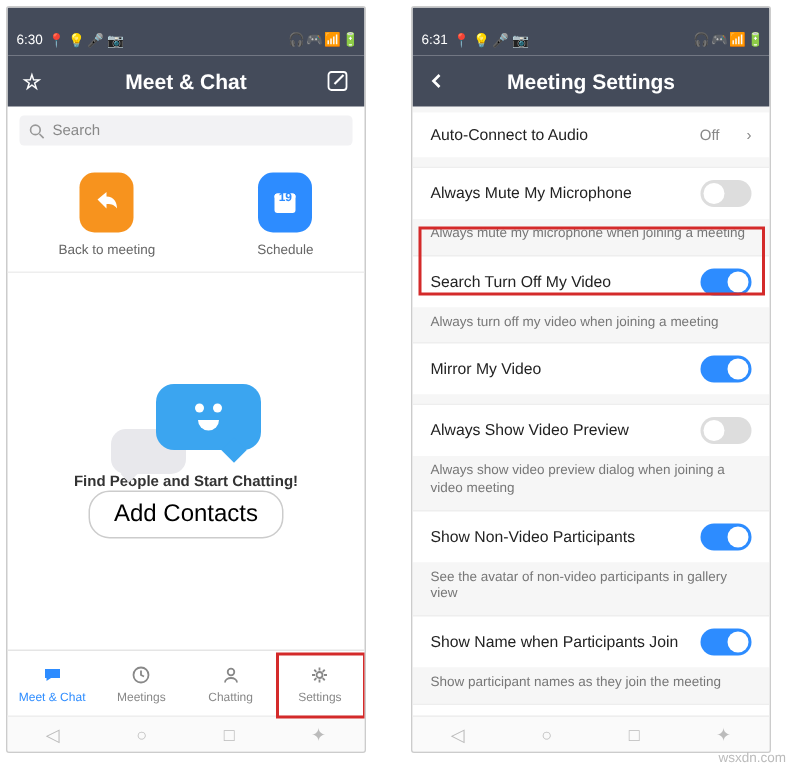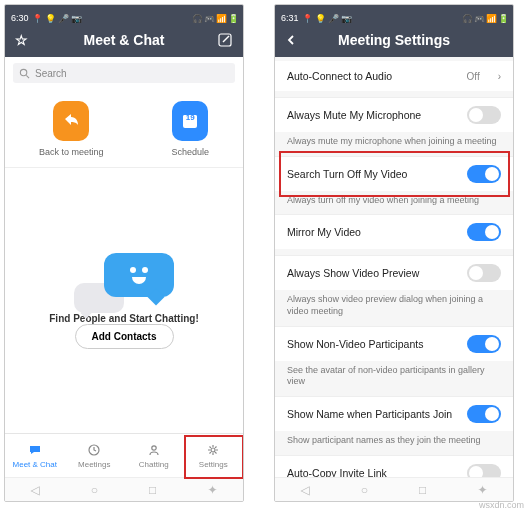--- a/index.html
+++ b/index.html
@@ -22,22 +22,22 @@
     flex-direction: column;
     height: 498px;
     overflow: hidden;
   }
   
   .status {
     height: 18px;
     background: #444b5a;
     color: #fff;
     display: flex;
-    align-items: flex-end;
-    padding: 0 6px;
+    align-items: flex-start;
+    padding: 16px 6px;
     font-size: 9px;
   }
   .status .left { display: flex; gap: 4px; align-items: center; }
   .status .right { margin-left: auto; display: flex; gap: 3px; align-items: center; }
   .status .ic { width: 9px; height: 9px; display:inline-block; }
   
   .header {
     height: 34px;
     background: #444b5a;
     color: #fff;
@@ -94,21 +94,21 @@
   .bub1 { position:absolute; right:0; top:0; width:70px; height:44px; border-radius:12px; background:#3ba5f0; }
   .bub1::after { content:""; position:absolute; right:12px; bottom:-6px; width:12px;height:12px; background:#3ba5f0; transform:rotate(45deg); }
   .bub2 { position:absolute; left:0; bottom:0; width:50px; height:30px; border-radius:10px; background:#e8e8ec; }
   .bub2::after { content:""; position:absolute; left:8px; bottom:-4px; width:8px;height:8px; background:#e8e8ec; transform:rotate(45deg); }
   .face { position:absolute; top:10px; left:50%; transform:translateX(-50%); }
   .face .e { width:6px;height:6px;background:#fff;border-radius:50%;display:inline-block;margin:0 3px; }
   .face .m { width:14px;height:7px;border-radius:0 0 8px 8px;background:#fff;margin:2px auto 0; }
   .prompt { font-size: 10px; font-weight:600; color:#333; }
   .btn {
     border:1px solid #ccc; background:#fff; border-radius:14px;
-    padding:6px 16px; font-size:10px; font-weight:700;
+    padding:6px 16px; font-size:16px; font-weight:400;
   }
   
   .tabs {
     height: 44px;
     border-top: 1px solid #e5e5e5;
     display: flex;
   }
   .tab {
     flex: 1;
     display: flex; flex-direction: column; align-items:center; justify-content:center;

